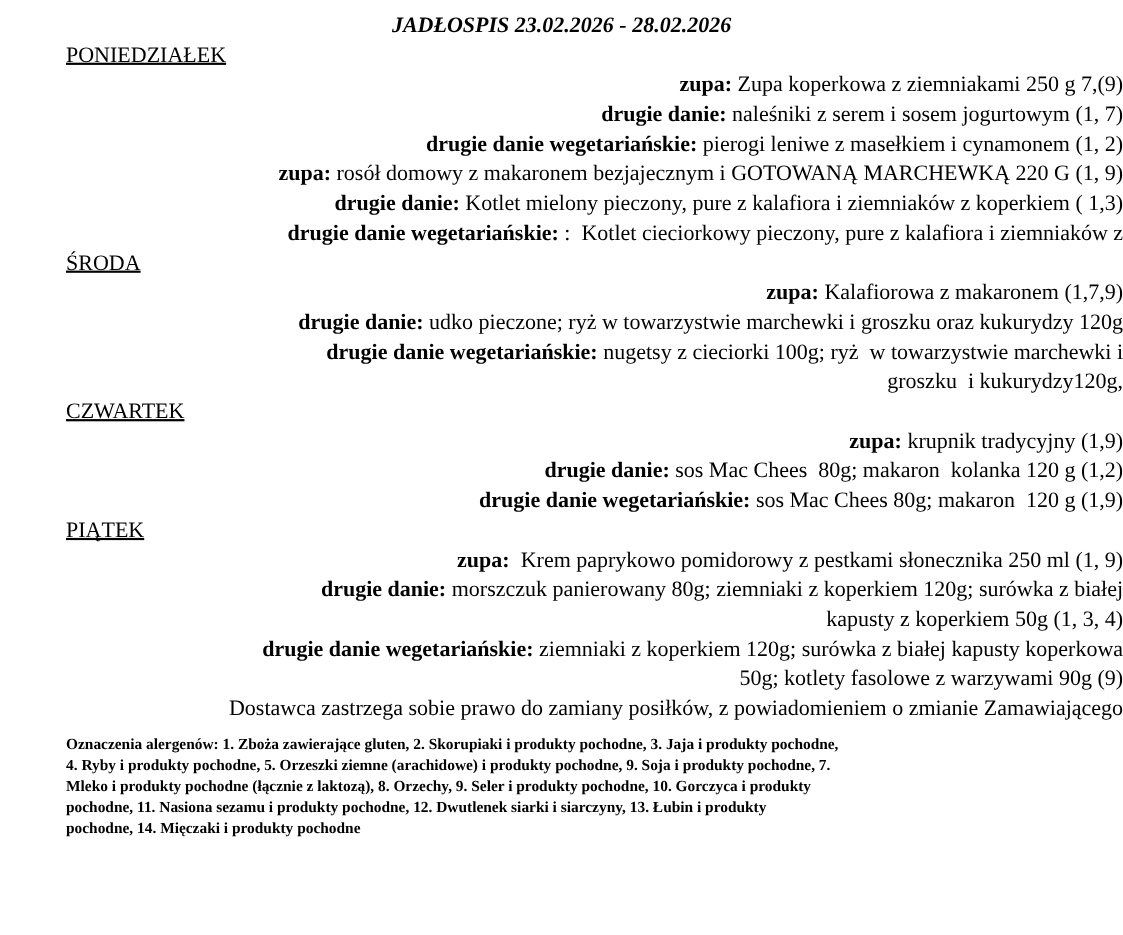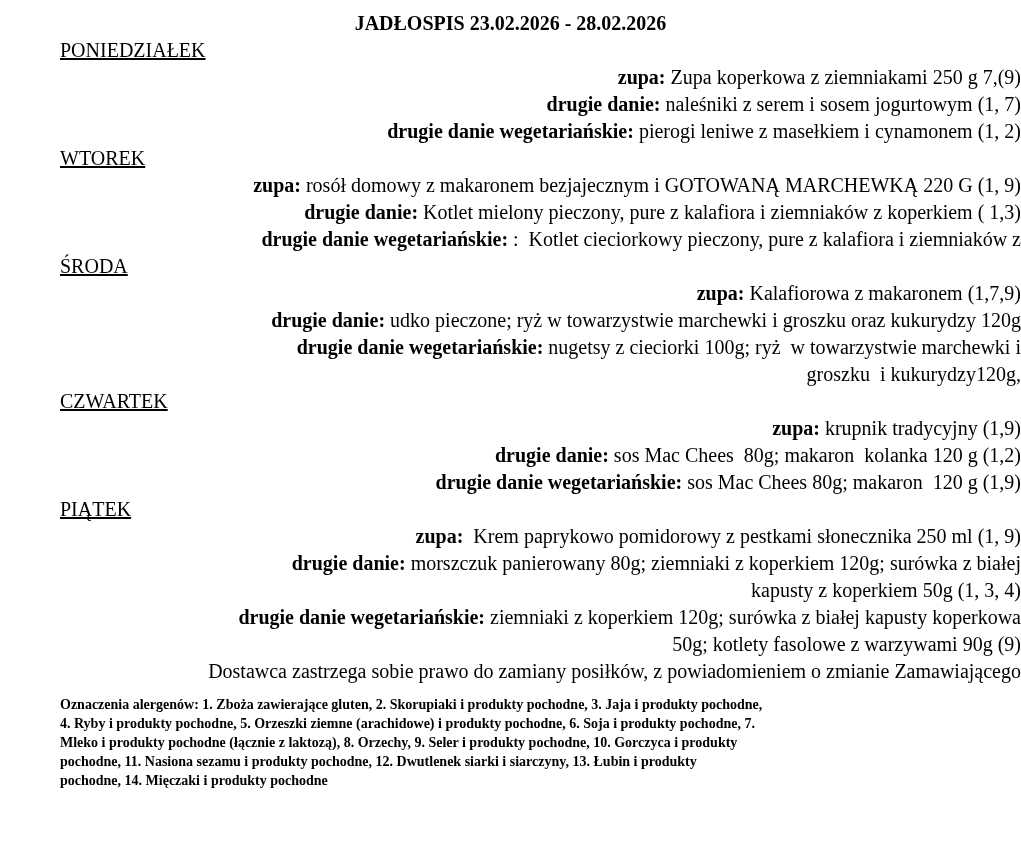--- a/index.html
+++ b/index.html
@@ -12,20 +12,21 @@
     overflow: hidden;
   }
   .page { padding: 10px 0 0 60px; }
   .title {
     font-size: 20px;
     font-weight: bold;
     line-height: 27px;
     text-align: center;
     width: 901px; 
     white-space: pre;
+    font-style: italic;
   }
   .day-header {
     font-size: 20px;
     font-weight: normal;
     line-height: 27px;
     white-space: pre;
   }
   .day-header .underlined {
     text-decoration: underline;
     text-decoration-thickness: 2px;
@@ -48,21 +49,20 @@
 </head>
 <body>
 
 <div class="page">
   <div class="title">JADŁOSPIS 23.02.2026 - 28.02.2026</div>
   <div id="days">
       <div class="day-header"><span class="underlined">PONIEDZIAŁEK</span></div>
       <div class="line"><span class="label">zupa:</span><span> Zupa koperkowa z ziemniakami 250 g 7,(9)</span></div>
       <div class="line"><span class="label">drugie danie:</span><span> naleśniki z serem i sosem jogurtowym (1, 7)</span></div>
       <div class="line"><span class="label">drugie danie wegetariańskie:</span><span> pierogi leniwe z masełkiem i cynamonem (1, 2)</span></div>
-      <div class="day-header"><span class="underlined">WTOREK</span></div>
       <div class="line"><span class="label">zupa:</span><span> rosół domowy z makaronem bezjajecznym i GOTOWANĄ MARCHEWKĄ 220 G (1, 9)</span></div>
       <div class="line"><span class="label">drugie danie:</span><span> Kotlet mielony pieczony, pure z kalafiora i ziemniaków z koperkiem ( 1,3)</span></div>
       <div class="line"><span class="label">drugie danie wegetariańskie:</span><span> :  Kotlet cieciorkowy pieczony, pure z kalafiora i ziemniaków z</span></div>
       <div class="day-header"><span class="underlined">ŚRODA</span></div>
       <div class="line"><span class="label">zupa:</span><span> Kalafiorowa z makaronem (1,7,9)</span></div>
       <div class="line"><span class="label">drugie danie:</span><span> udko pieczone; ryż w towarzystwie marchewki i groszku oraz kukurydzy 120g</span></div>
       <div class="line"><span class="label">drugie danie wegetariańskie:</span><span> nugetsy z cieciorki 100g; ryż  w towarzystwie marchewki i</span></div>
       <div class="line">groszku  i kukurydzy120g,</div>
       <div class="day-header"><span class="underlined">CZWARTEK</span></div>
       <div class="line"><span class="label">zupa:</span><span> krupnik tradycyjny (1,9)</span></div>
@@ -71,18 +71,18 @@
       <div class="day-header"><span class="underlined">PIĄTEK</span></div>
       <div class="line"><span class="label">zupa:</span><span>  Krem paprykowo pomidorowy z pestkami słonecznika 250 ml (1, 9)</span></div>
       <div class="line"><span class="label">drugie danie:</span><span> morszczuk panierowany 80g; ziemniaki z koperkiem 120g; surówka z białej</span></div>
       <div class="line">kapusty z koperkiem 50g (1, 3, 4)</div>
       <div class="line"><span class="label">drugie danie wegetariańskie:</span><span> ziemniaki z koperkiem 120g; surówka z białej kapusty koperkowa</span></div>
       <div class="line">50g; kotlety fasolowe z warzywami 90g (9)</div>
     </div>
   <div class="line">Dostawca zastrzega sobie prawo do zamiany posiłków, z powiadomieniem o zmianie Zamawiającego</div>
   <div class="allergens" id="allergens">
       <div class="allergen-line">Oznaczenia alergenów: 1. Zboża zawierające gluten, 2. Skorupiaki i produkty pochodne, 3. Jaja i produkty pochodne,</div>
-      <div class="allergen-line">4. Ryby i produkty pochodne, 5. Orzeszki ziemne (arachidowe) i produkty pochodne, 6. Soja i produkty pochodne, 7.</div>
+      <div class="allergen-line">4. Ryby i produkty pochodne, 5. Orzeszki ziemne (arachidowe) i produkty pochodne, 9. Soja i produkty pochodne, 7.</div>
       <div class="allergen-line">Mleko i produkty pochodne (łącznie z laktozą), 8. Orzechy, 9. Seler i produkty pochodne, 10. Gorczyca i produkty</div>
       <div class="allergen-line">pochodne, 11. Nasiona sezamu i produkty pochodne, 12. Dwutlenek siarki i siarczyny, 13. Łubin i produkty</div>
       <div class="allergen-line">pochodne, 14. Mięczaki i produkty pochodne</div>
     </div>
 </div>
 
 </body></html>

